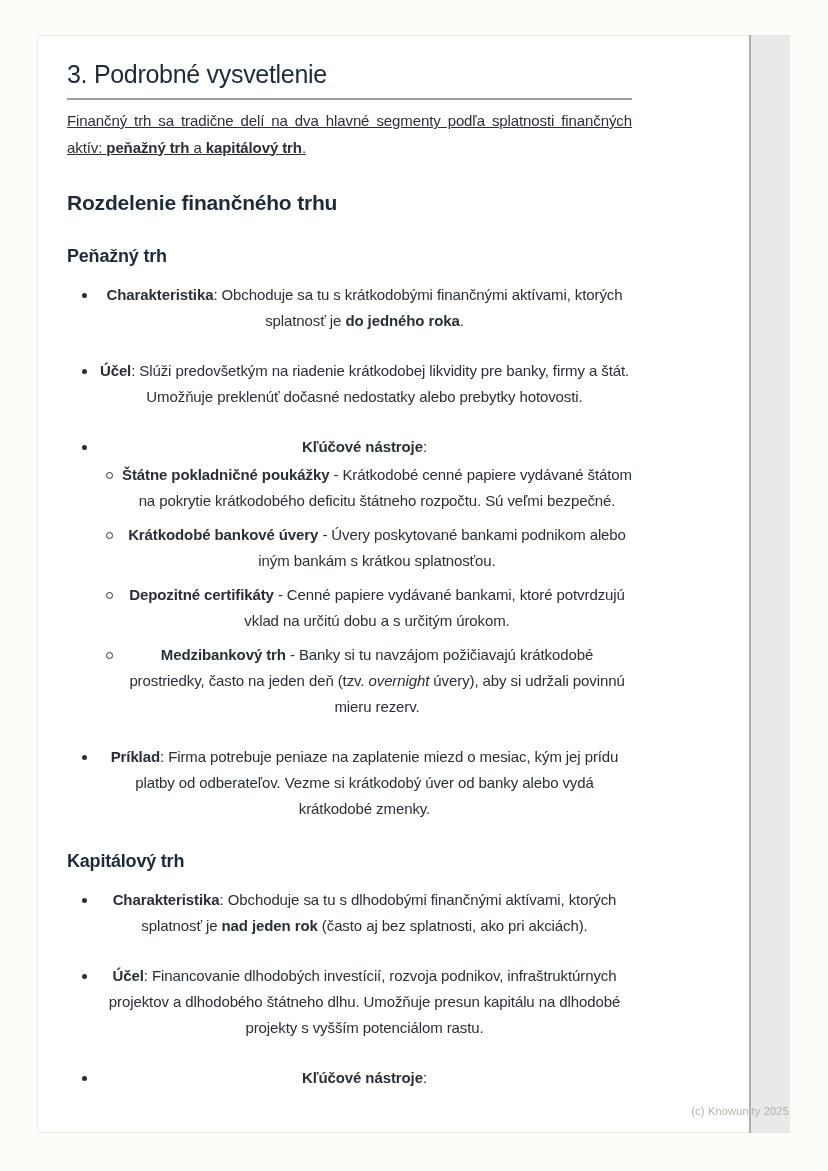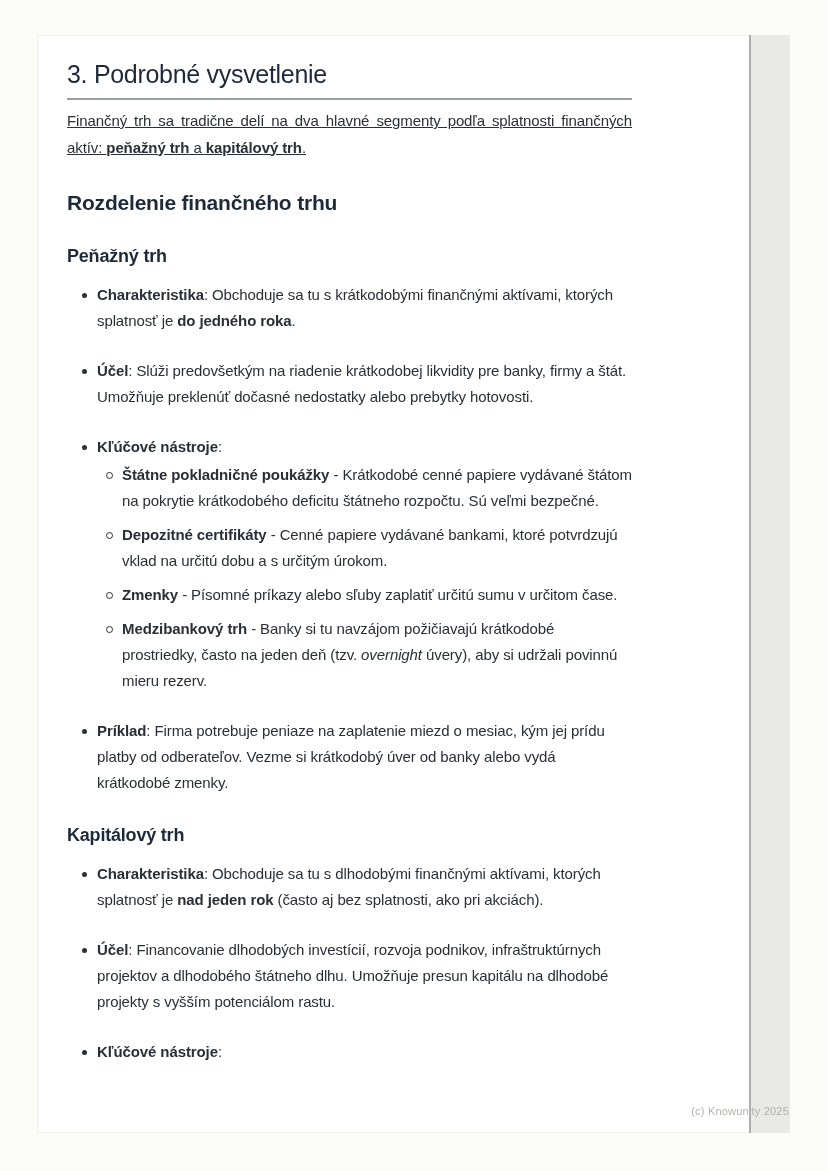--- a/index.html
+++ b/index.html
@@ -38,21 +38,21 @@
   p.intro{margin-top:8px; line-height:26.5px; text-align:justify;text-decoration:underline;}
   h2{
     color:var(--heading); font-size:21px; line-height:28px; font-weight:700;
     letter-spacing:-0.2px; margin-top:28px;
   }
   h3{
     color:var(--heading); font-size:18px; line-height:25px; font-weight:700;
     letter-spacing:-0.2px; margin-top:27px;
   }
   ul.l1{list-style:none; margin-top:13px;}
-  ul.l1 > li{position:relative; padding-left:30px;}
+  ul.l1 > li{position:relative; padding-left:30px;text-align:center;}
   ul.l1 > li + li{margin-top:24px;}
   ul.l1 > li::before{
     content:""; position:absolute; left:15px; top:10.5px;
     width:5px; height:5px; border-radius:50%; background:var(--body);
   }
   ul.l2{list-style:none; margin:2px 0 0 -30px;}
   ul.l2 > li{position:relative; padding-left:55px;}
   ul.l2 > li + li{margin-top:8px;}
   ul.l2 > li::before{
     content:""; position:absolute; left:39px; top:10px;
@@ -91,24 +91,24 @@
         <li>
           <span><b>Účel</b><span>: Slúži predovšetkým na riadenie krátkodobej likvidity pre banky, firmy a štát. Umožňuje preklenúť dočasné nedostatky alebo prebytky hotovosti.</span></span>
         </li>
         <li>
           <span><b>Kľúčové nástroje</b><span>:</span></span>
           <ul class="l2">
             <li>
               <span><b>Štátne pokladničné poukážky</b><span> - Krátkodobé cenné papiere vydávané štátom na pokrytie krátkodobého deficitu štátneho rozpočtu. Sú veľmi bezpečné.</span></span>
             </li>
             <li>
-              <span><b>Depozitné certifikáty</b><span> - Cenné papiere vydávané bankami, ktoré potvrdzujú vklad na určitú dobu a s určitým úrokom.</span></span>
+              <span><b>Krátkodobé bankové úvery</b><span> - Úvery poskytované bankami podnikom alebo iným bankám s krátkou splatnosťou.</span></span>
             </li>
             <li>
-              <span><b>Zmenky</b><span> - Písomné príkazy alebo sľuby zaplatiť určitú sumu v určitom čase.</span></span>
+              <span><b>Depozitné certifikáty</b><span> - Cenné papiere vydávané bankami, ktoré potvrdzujú vklad na určitú dobu a s určitým úrokom.</span></span>
             </li>
             <li>
               <span><b>Medzibankový trh</b><span> - Banky si tu navzájom požičiavajú krátkodobé prostriedky, často na jeden deň (tzv. </span><i>overnight</i><span> úvery), aby si udržali povinnú mieru rezerv.</span></span>
             </li>
           </ul>
         </li>
         <li>
           <span><b>Príklad</b><span>: Firma potrebuje peniaze na zaplatenie miezd o mesiac, kým jej prídu platby od odberateľov. Vezme si krátkodobý úver od banky alebo vydá krátkodobé zmenky.</span></span>
         </li>
       </ul>

